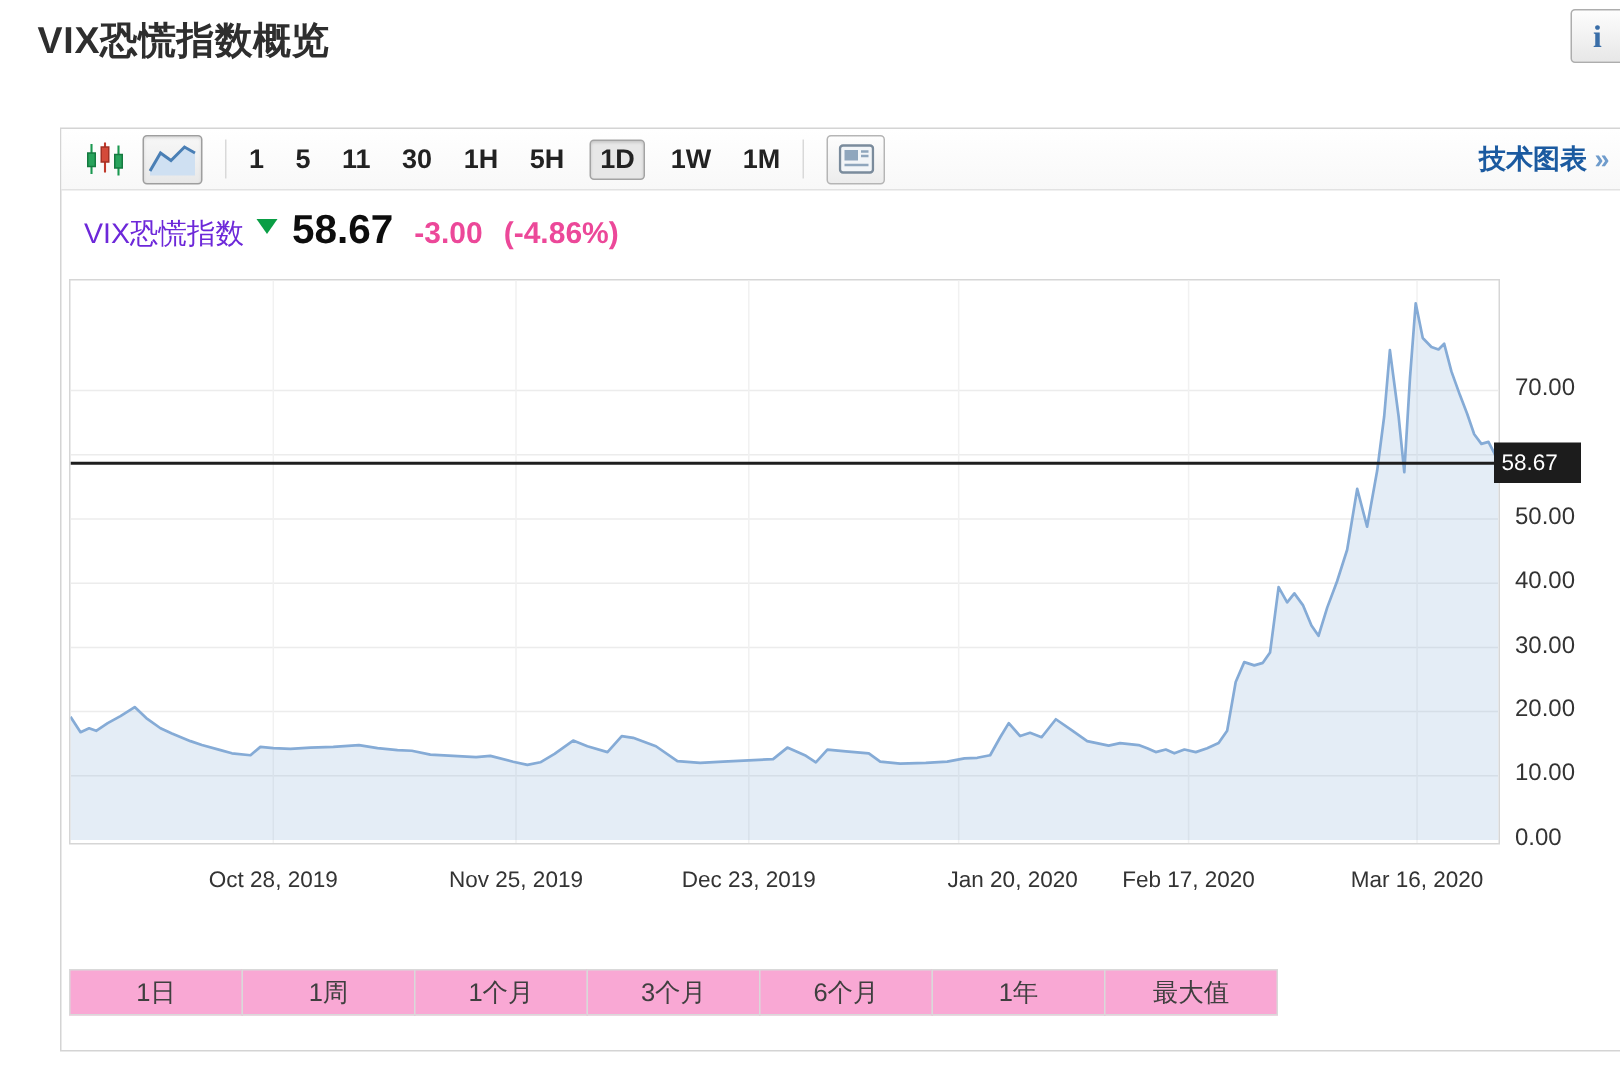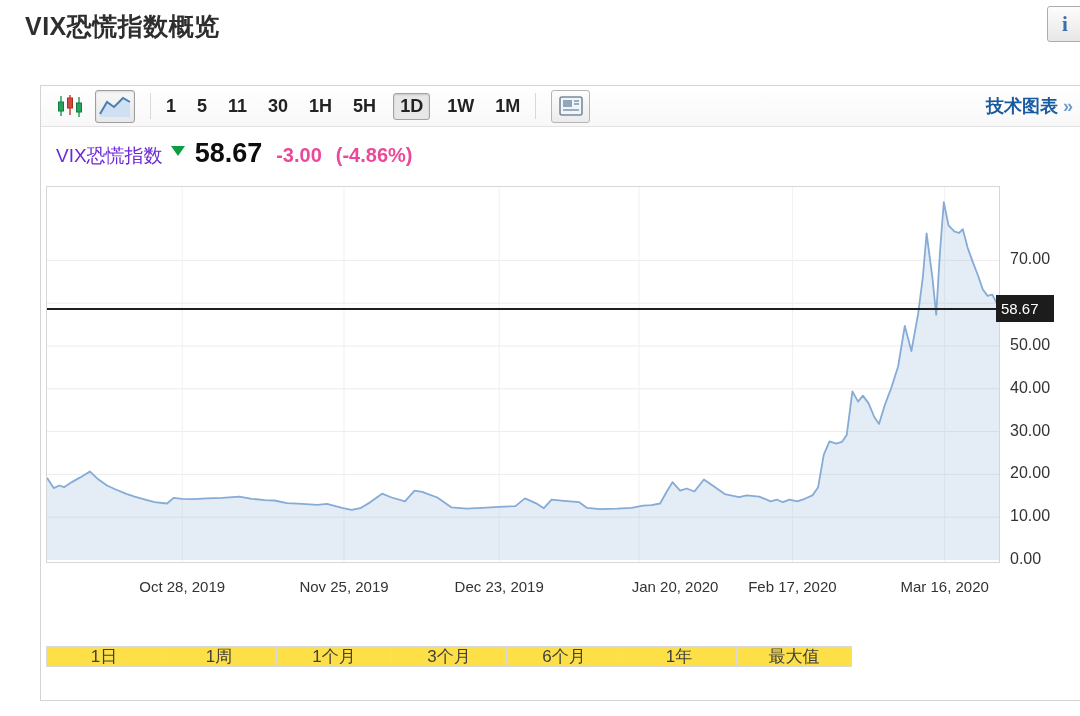--- a/index.html
+++ b/index.html
@@ -49,21 +49,21 @@
 
   
   .wm{position:absolute;left:22px;top:412px;pointer-events:none;}
   .wm-cn{font-size:37px;font-weight:bold;color:#8b8f94;opacity:.85;letter-spacing:1px;position:relative;line-height:38px;}
   .wm-slash{position:absolute;left:104px;top:3px;width:9px;height:34px;background:#e8a33d;transform:skewX(-28deg);opacity:.95;}
   .wm-en{font-size:20px;font-weight:bold;color:#7d8186;opacity:.85;line-height:20px;margin-top:1px;}
   .wm-en .dom{font-size:15px;font-weight:normal;color:#9a9ea3;}
 
   
   .periods{position:absolute;left:5px;top:560px;display:flex;}
-  .p-btn{width:116px;height:21px;border:1px solid #d9d9d9;margin-left:-1px;background:#fde047;display:flex;align-items:center;
+  .p-btn{width:116px;height:31px;border:1px solid #d9d9d9;margin-left:-1px;background:#f9a8d4;display:flex;align-items:center;
          justify-content:center;font-size:17px;color:#3f3f3f;box-sizing:border-box;cursor:pointer;}
   .p-btn:first-child{margin-left:0;}
 </style>
 </head>
 <body>
 
 <div id="canvas">
 
   <div class="page-title">VIX恐慌指数概览</div>
 

